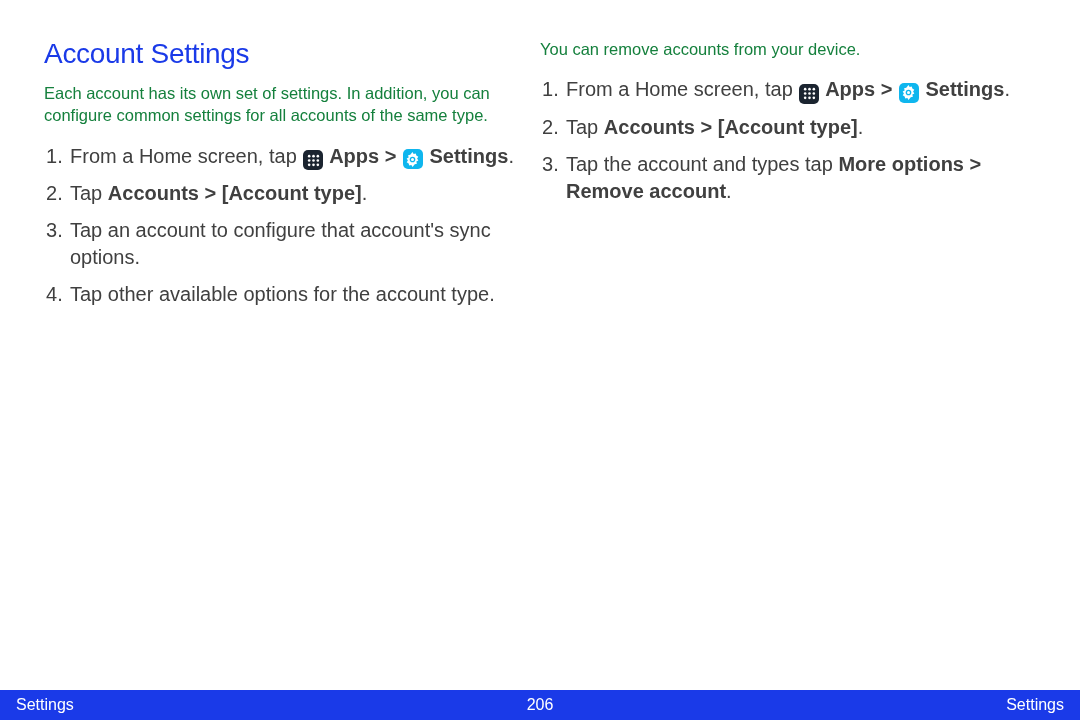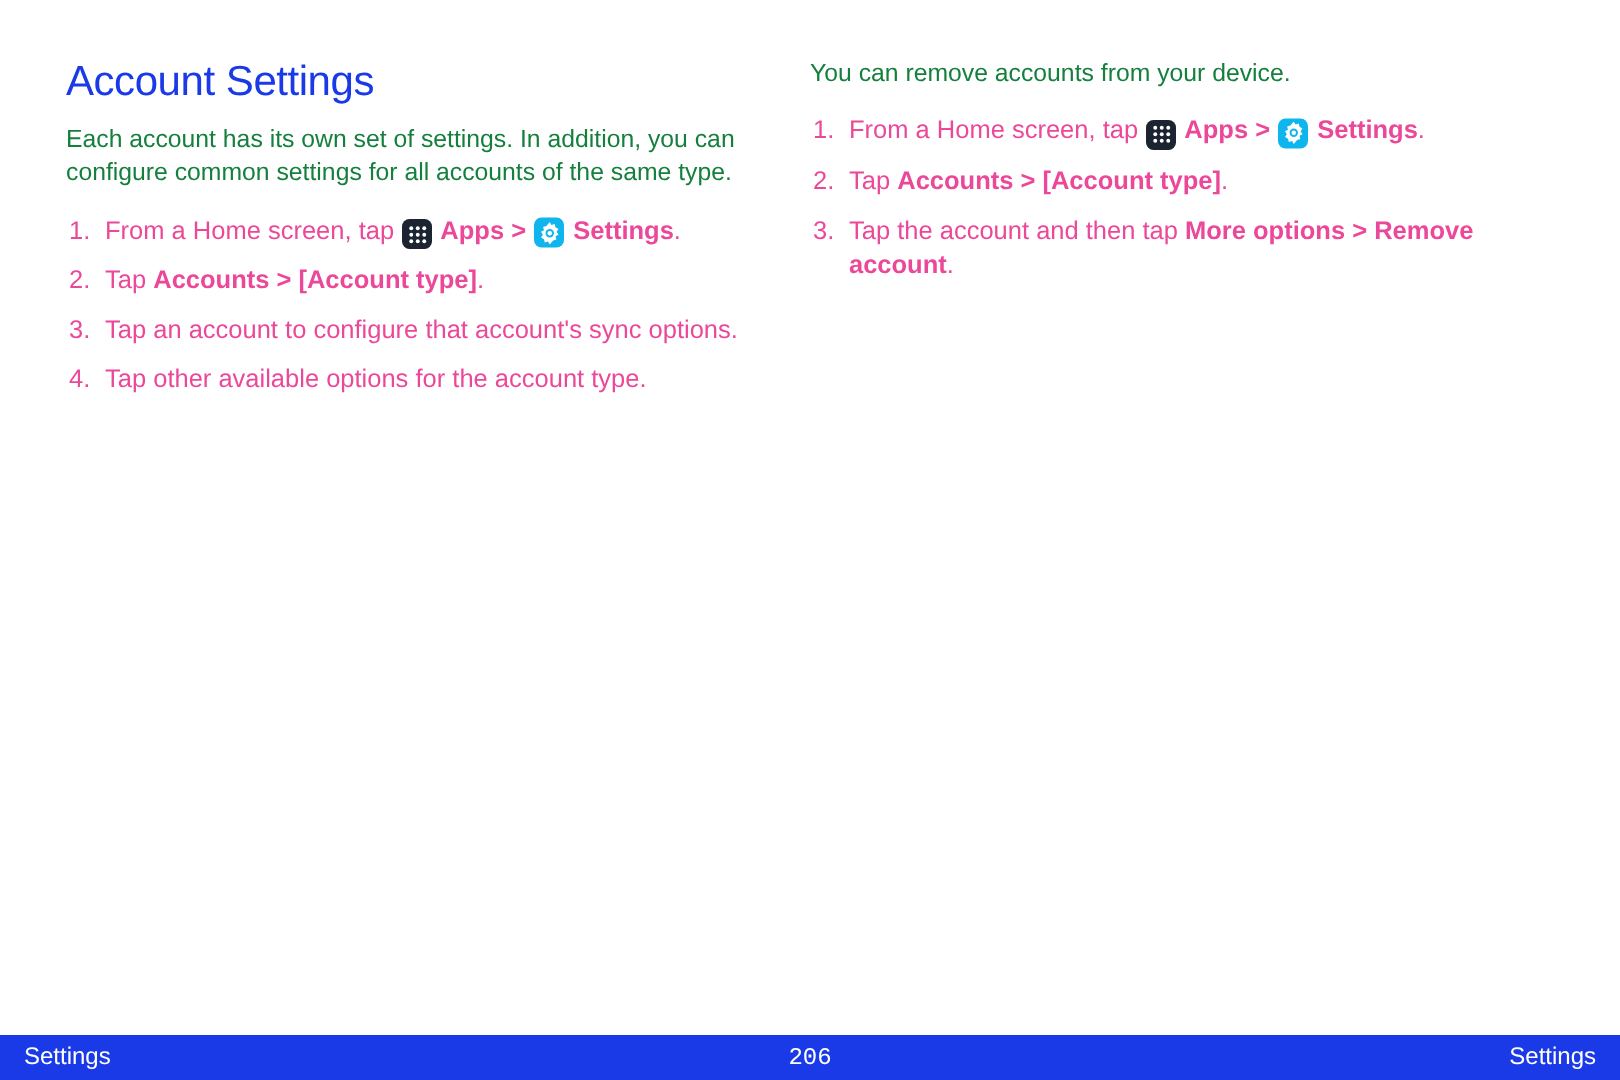--- a/index.html
+++ b/index.html
@@ -37,23 +37,23 @@
       margin-bottom: 18px;
     }
     .note-label { font-weight: 400; }
     ol.steps {
       list-style: none;
       counter-reset: step;
       padding-left: 0;
     }
     ol.steps > li {
       counter-increment: step;
-      font-size: 17px;
+      font-size: 20px;
       line-height: 1.35;
-      color: #ec4899;
+      color: #404040;
       margin-bottom: 10px;
       padding-left: 26px;
       position: relative;
     }
     ol.steps > li::before {
       content: counter(step) ".";
       position: absolute;
       left: 2px;
       top: 0;
     }
@@ -86,21 +86,20 @@
       display: flex;
       align-items: center;
       justify-content: space-between;
       padding: 0 16px;
       font-size: 16px;
     }
     .footer-center {
       position: absolute;
       left: 50%;
       transform: translateX(-50%);
-      font-family: Liberation Mono, monospace;
     }
   </style>
 </head>
 <body>
 
 <div class="page-content">
 
   <div class="column">
     <h2 class="section-heading">Account Settings</h2>
     <p class="body-text">Each account has its own set of settings. In addition, you can configure common settings for all accounts of the same type.</p>
@@ -163,21 +162,21 @@
               </g>
               <circle cx="8" cy="8" r="3" fill="#0fb6ee"></circle>
               <circle cx="8" cy="8" r="1.6" fill="#fff"></circle>
             </svg>
           </span><span class="bold"> Settings</span><span>.</span>
       </li>
       <li>
         <span>Tap </span><span class="bold">Accounts &gt; [Account type]</span><span>.</span>
       </li>
       <li>
-        <span>Tap the account and then tap    </span><span class="bold">More options &gt; Remove account</span><span>.</span>
+        <span>Tap the account and types tap    </span><span class="bold">More options &gt; Remove account</span><span>.</span>
       </li>
     </ol>
   </div>
 
 </div>
 
 <div class="footer-bar">
   <span>Settings</span>
   <span class="footer-center">206</span>
   <span>Settings</span>

